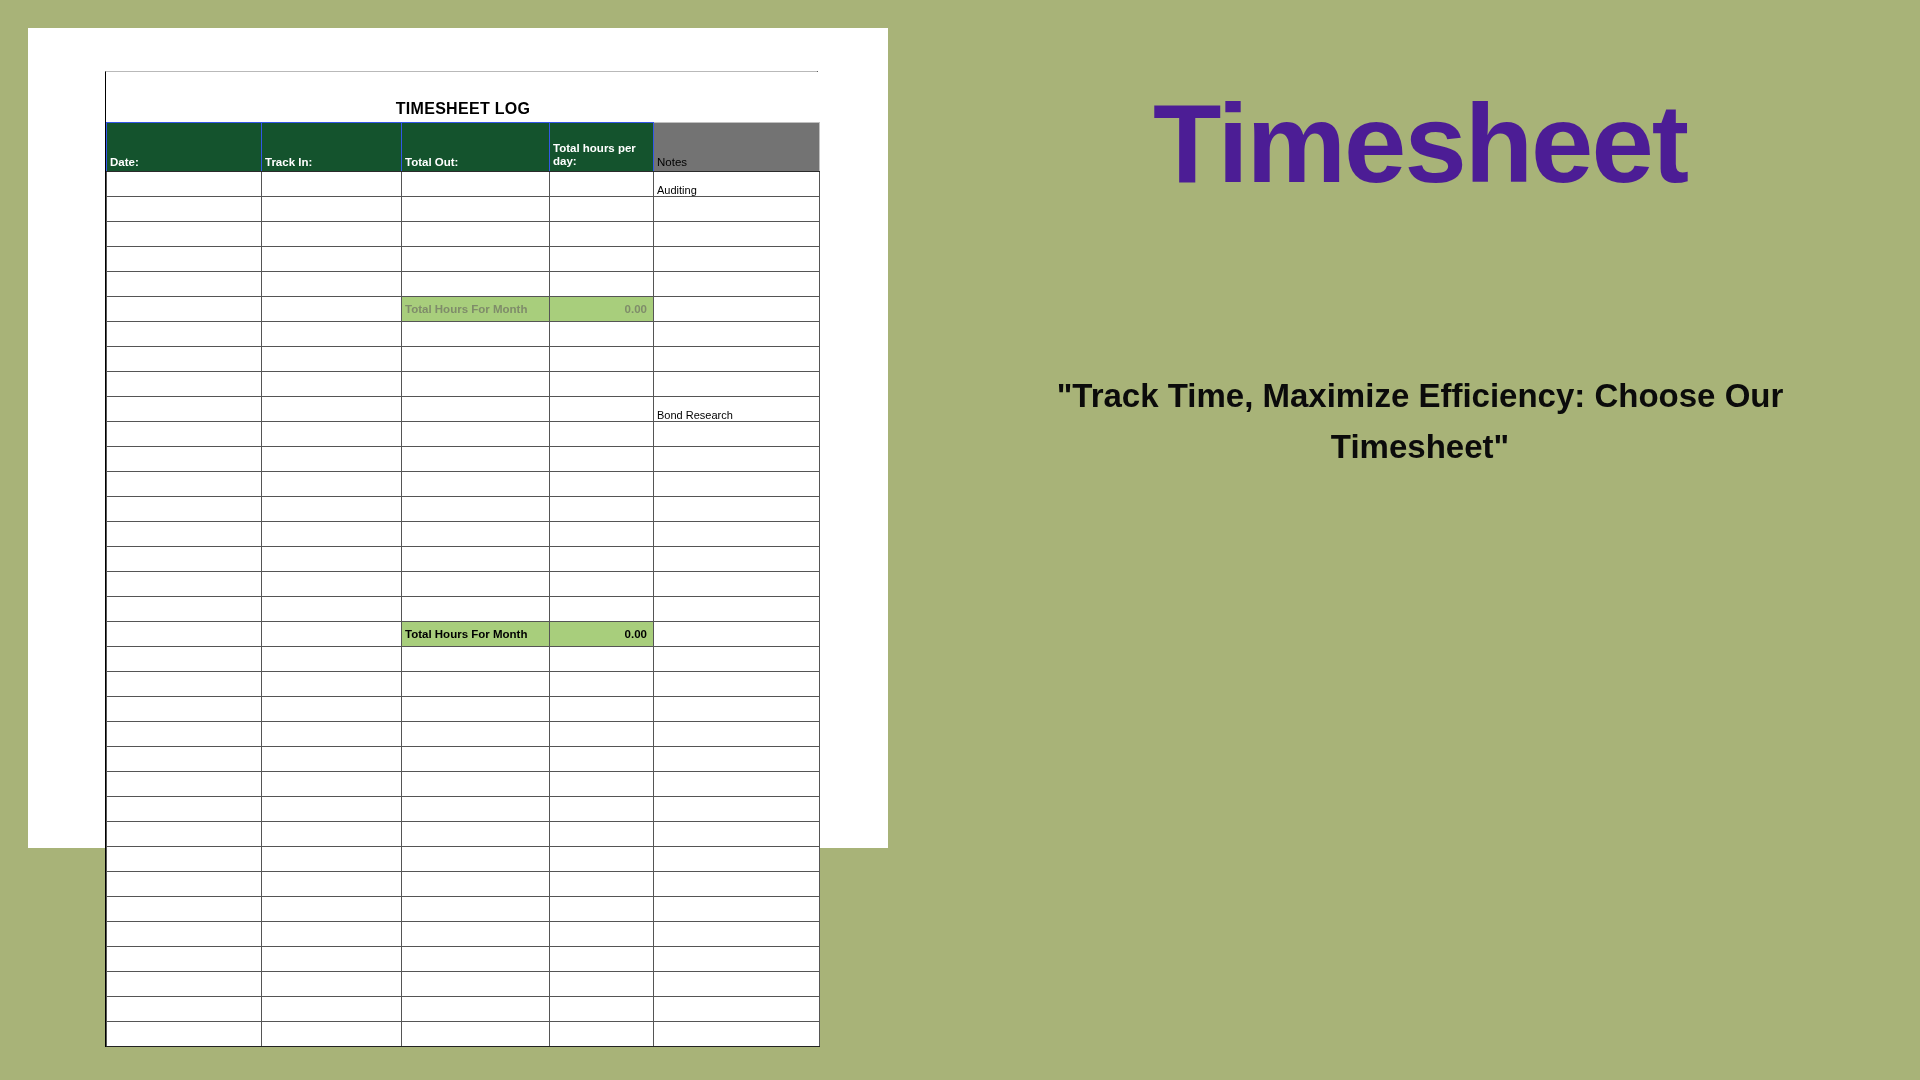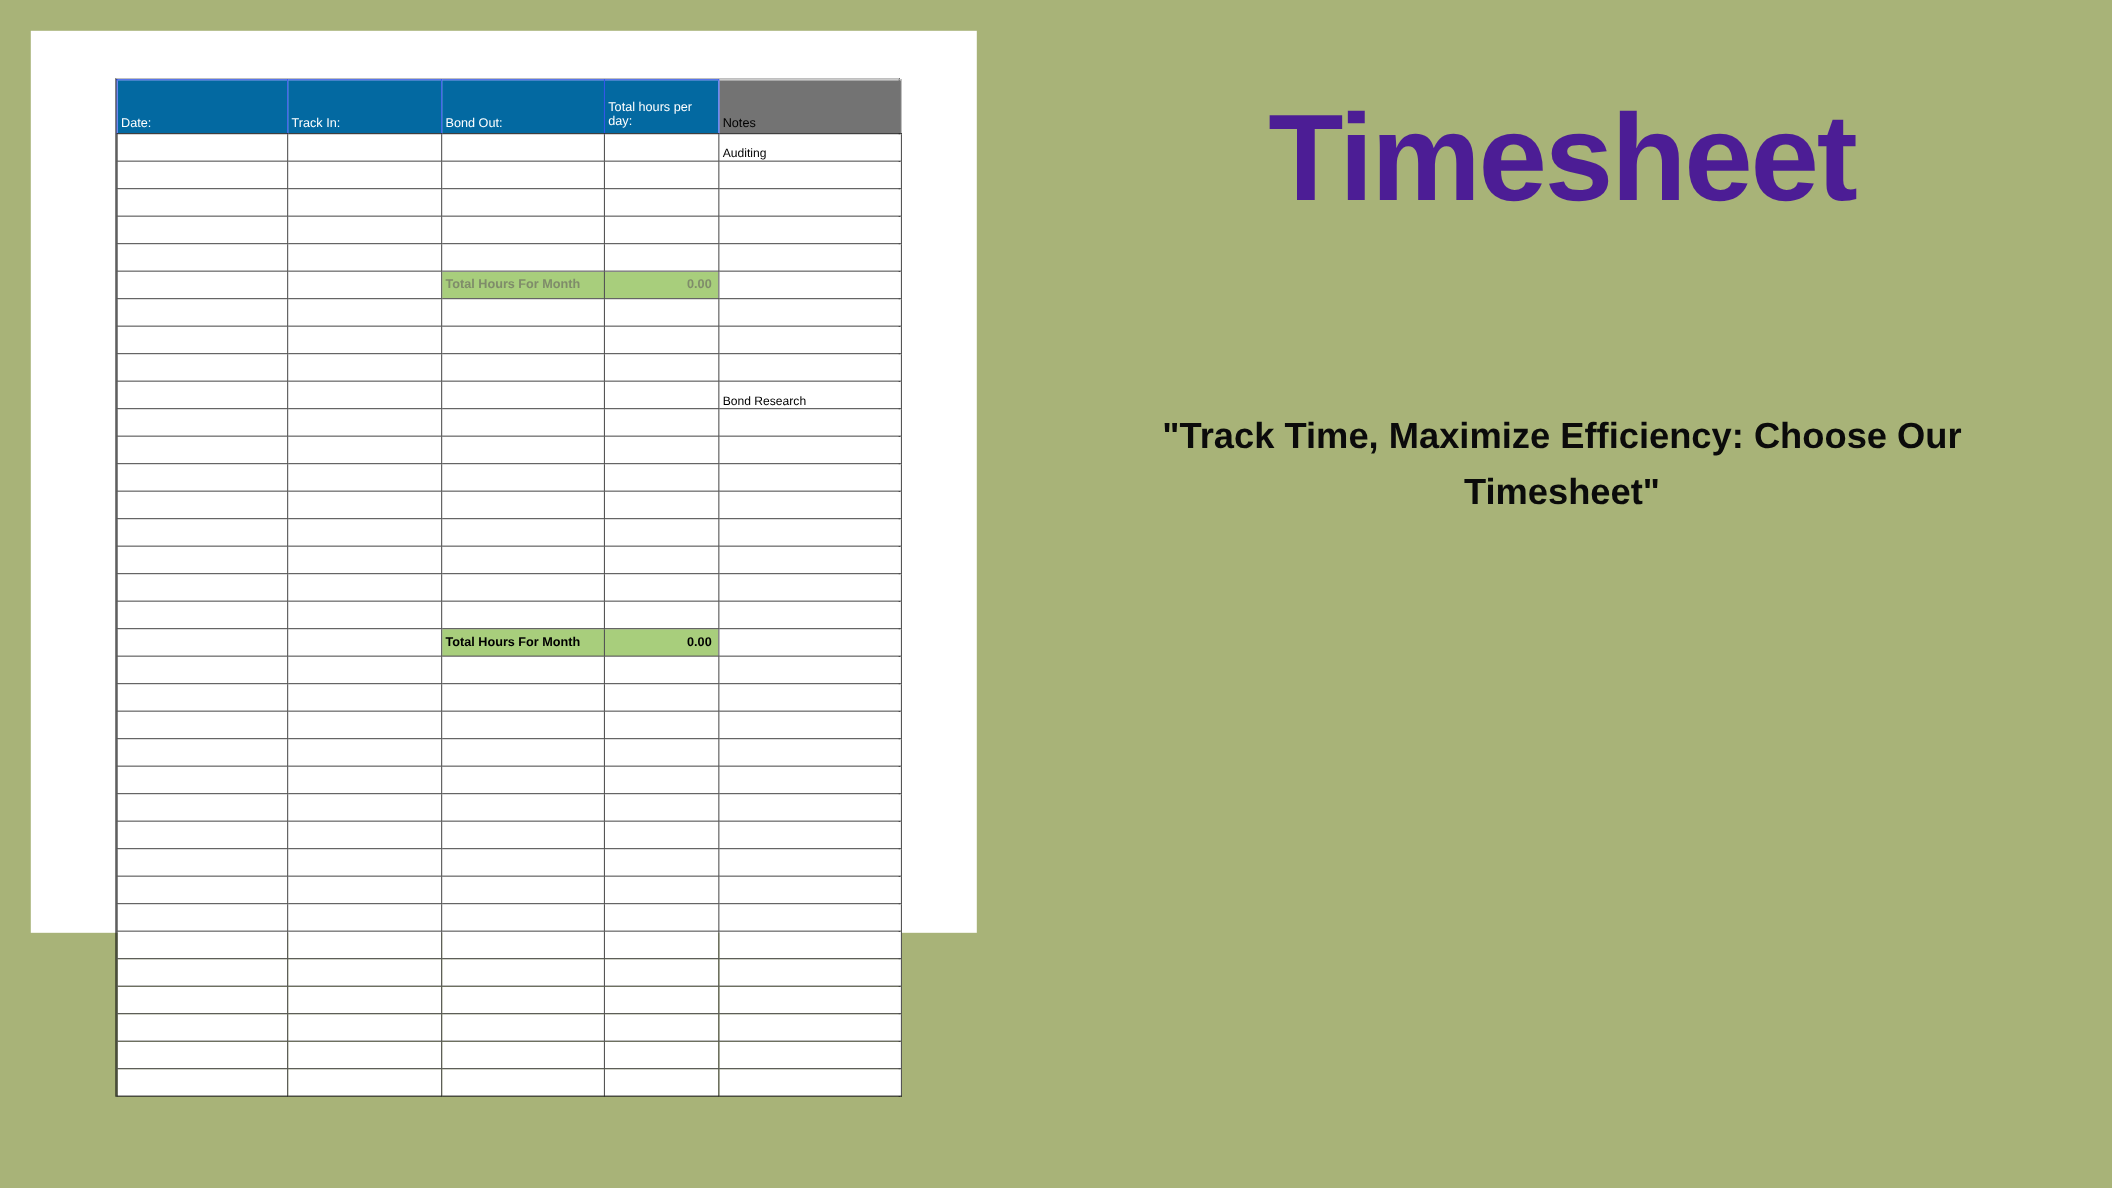--- a/index.html
+++ b/index.html
@@ -63,24 +63,24 @@
     font-weight:bold;
     letter-spacing:.3px;
     text-align:center;
     color:#000;
     display:block;
   }
 
   
   tr.head-row td{
     height:45px;
-    background:#0369a1;
+    background:#14532d;
     color:#ffffff;
     font-size:11.5px;
-    font-weight:normal;
+    font-weight:bold;
     vertical-align:bottom;
     padding-bottom:3px;
     border:1px solid #3357e8;
     border-bottom:1px solid #2b2b2b;
   }
   tr.head-row td.notes-head{
     background:#737373;
     color:#000;
     font-weight:normal;
     border:1px solid #c0c0c0;
@@ -159,24 +159,29 @@
     <div class="sheet">
       <table>
         <colgroup>
           <col class="c-date">
             <col class="c-in">
             <col class="c-out">
             <col class="c-tot">
             <col class="c-notes">
         </colgroup>
         <tbody>
+          <tr class="title-row">
+            <td colspan="5">
+              <span class="title-text">TIMESHEET LOG</span>
+            </td>
+          </tr>
           <tr class="head-row">
             <td>Date:</td>
             <td>Track In:</td>
-            <td>Bond Out:</td>
+            <td>Total Out:</td>
             <td class="wrapcell">Total hours per day:</td>
             <td class="notes-head">Notes</td>
           </tr>
         <tr>
               <td class="c-teal"></td>
               <td class="c-white"></td>
               <td class="c-white"></td>
               <td class="c-yellow"></td>
               <td class="c-white notecell">Auditing</td>
             </tr>

